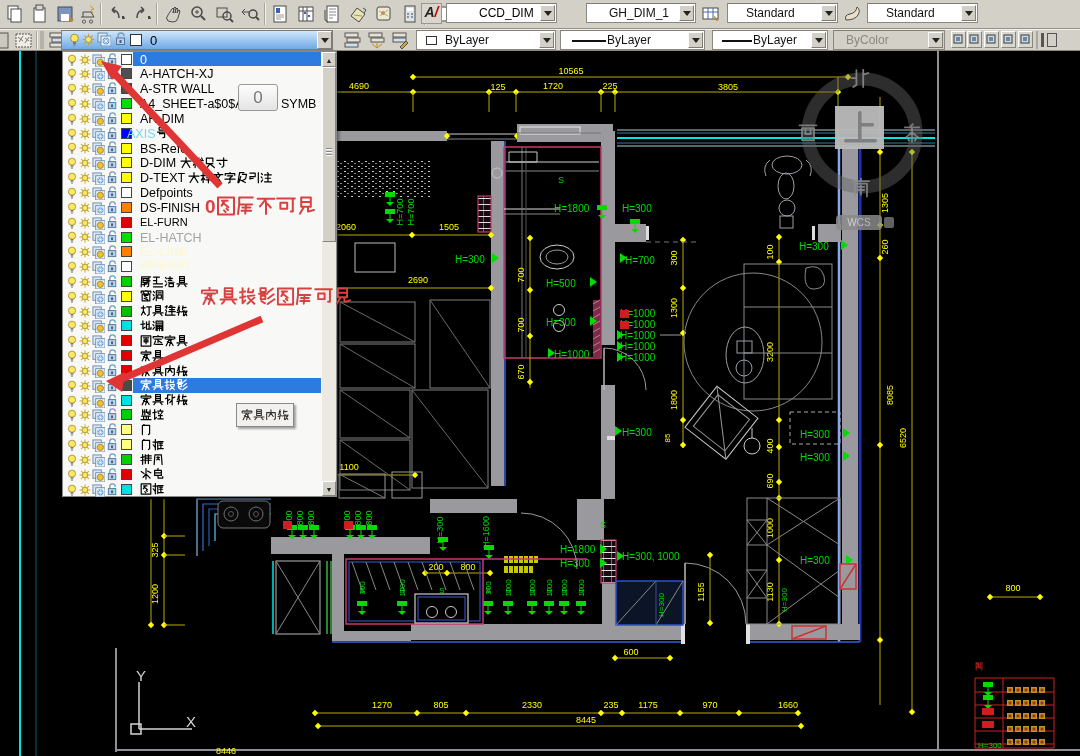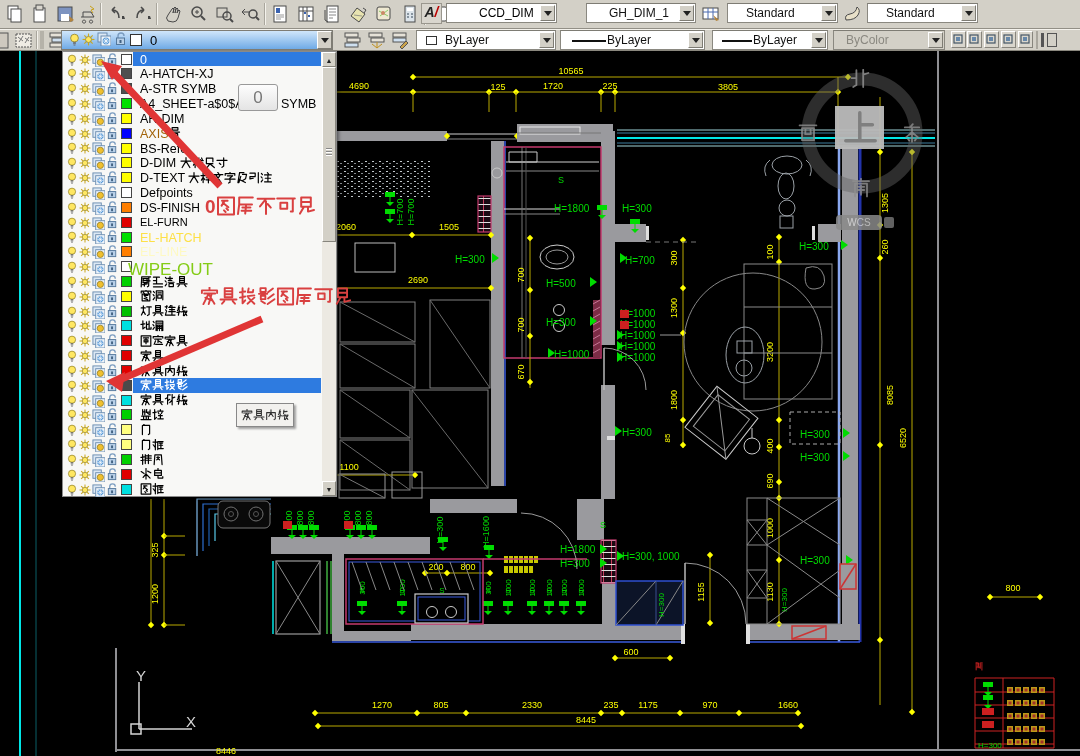--- a/index.html
+++ b/index.html
@@ -874,21 +874,21 @@
       <rect x="1" y="1" width="9" height="9" fill="#dce8f4" stroke="#6a8cb0"></rect>
       <rect x="4" y="4" width="10" height="10" fill="#eef4fa" stroke="#6a8cb0"></rect>
       <circle cx="9" cy="9" r="3.4" fill="#f0c030" stroke="#907818" stroke-width="0.8"></circle>
     </svg>
     <svg width="13" height="13" viewBox="0 0 14 14" style="position:absolute;left:106px;top:82.16px">
       <path d="M4 6 v-2 a3 3 0 0 1 6 0" fill="none" stroke="#7a9cc0" stroke-width="1.4"></path>
       <rect x="2.5" y="6" width="8" height="6.5" fill="#b8d0e8" stroke="#54789c"></rect>
       <rect x="5.5" y="8" width="2" height="3" fill="#406080"></rect>
     </svg>
     <div style="position:absolute;left:121px;top:83.2px;width:11px;height:11px;background:#4f4f4f;border:1px solid #444"></div>
-    <div style="position:absolute;left:140px;top:82.2px;font-size:12.5px;color:#000;white-space:nowrap">A-STR SYMB</div>
+    <div style="position:absolute;left:140px;top:82.2px;font-size:12.5px;color:#000;white-space:nowrap">A-STR WALL</div>
     <svg width="12" height="12" viewBox="0 0 14 14" style="position:absolute;left:66px;top:97.99000000000001px">
       <circle cx="7" cy="5.5" r="4.2" fill="#ffe761" stroke="#8a7a20" stroke-width="0.8"></circle>
       <path d="M5.5 10 h3 M5.5 11.5 h3 M6 13 h2" stroke="#666" stroke-width="1"></path>
     </svg>
     <svg width="12" height="12" viewBox="0 0 14 14" style="position:absolute;left:79px;top:97.99000000000001px">
       <circle cx="7" cy="7" r="3.2" fill="#ffe761" stroke="#8a7a20" stroke-width="0.8"></circle>
       <line x1="10.4" y1="7.0" x2="13.4" y2="7.0" stroke="#caa820" stroke-width="1.2"></line>
       <line x1="9.4" y1="9.4" x2="11.5" y2="11.5" stroke="#caa820" stroke-width="1.2"></line>
       <line x1="7.0" y1="10.4" x2="7.0" y2="13.4" stroke="#caa820" stroke-width="1.2"></line>
       <line x1="4.6" y1="9.4" x2="2.5" y2="11.5" stroke="#caa820" stroke-width="1.2"></line>
@@ -957,21 +957,21 @@
       <rect x="4" y="4" width="10" height="10" fill="#eef4fa" stroke="#6a8cb0"></rect>
       <circle cx="9" cy="9" r="3.4" fill="#5b9bd8"></circle>
       <path d="M9 5.6 v6.8 M5.6 9 h6.8 M6.6 6.6 l4.8 4.8 M11.4 6.6 l-4.8 4.8" stroke="#fff" stroke-width="0.7"></path>
     </svg>
     <svg width="13" height="13" viewBox="0 0 14 14" style="position:absolute;left:106px;top:126.65px">
       <path d="M4 6 v-2 a3 3 0 0 1 6 0" fill="none" stroke="#7a9cc0" stroke-width="1.4"></path>
       <rect x="2.5" y="6" width="8" height="6.5" fill="#b8d0e8" stroke="#54789c"></rect>
       <rect x="5.5" y="8" width="2" height="3" fill="#406080"></rect>
     </svg>
     <div style="position:absolute;left:121px;top:127.7px;width:11px;height:11px;background:#0000ff;border:1px solid #444"></div>
-    <div style="position:absolute;left:140px;top:126.7px;font-size:12.5px;color:#a16207;white-space:nowrap">AXIS<svg width="12" height="12" viewBox="0 0 100 100" style="vertical-align:-1.6800000000000002px">
+    <div style="position:absolute;left:127px;top:126.7px;font-size:12.5px;color:#7dd3fc;white-space:nowrap">AXIS<svg width="12" height="12" viewBox="0 0 100 100" style="vertical-align:-1.6800000000000002px">
         <path d="M26 6L74 6M26 6L26 26M74 6L74 26M26 26L74 26M12 42L88 42M30 56L72 56M72 56L72 84M72 84L58 90M30 42L30 58" stroke="#000" stroke-width="10" fill="none" stroke-linecap="round"></path>
       </svg></div>
     <svg width="12" height="12" viewBox="0 0 14 14" style="position:absolute;left:66px;top:142.48000000000002px">
       <circle cx="7" cy="5.5" r="4.2" fill="#ffe761" stroke="#8a7a20" stroke-width="0.8"></circle>
       <path d="M5.5 10 h3 M5.5 11.5 h3 M6 13 h2" stroke="#666" stroke-width="1"></path>
     </svg>
     <svg width="12" height="12" viewBox="0 0 14 14" style="position:absolute;left:79px;top:142.48000000000002px">
       <circle cx="7" cy="7" r="3.2" fill="#ffe761" stroke="#8a7a20" stroke-width="0.8"></circle>
       <line x1="10.4" y1="7.0" x2="13.4" y2="7.0" stroke="#caa820" stroke-width="1.2"></line>
       <line x1="9.4" y1="9.4" x2="11.5" y2="11.5" stroke="#caa820" stroke-width="1.2"></line>
@@ -1173,21 +1173,21 @@
       <rect x="4" y="4" width="10" height="10" fill="#eef4fa" stroke="#6a8cb0"></rect>
       <circle cx="9" cy="9" r="3.4" fill="#5b9bd8"></circle>
       <path d="M9 5.6 v6.8 M5.6 9 h6.8 M6.6 6.6 l4.8 4.8 M11.4 6.6 l-4.8 4.8" stroke="#fff" stroke-width="0.7"></path>
     </svg>
     <svg width="13" height="13" viewBox="0 0 14 14" style="position:absolute;left:106px;top:230.46px">
       <path d="M4 6 v-2 a3 3 0 0 1 6 0" fill="none" stroke="#7a9cc0" stroke-width="1.4"></path>
       <rect x="2.5" y="6" width="8" height="6.5" fill="#b8d0e8" stroke="#54789c"></rect>
       <rect x="5.5" y="8" width="2" height="3" fill="#406080"></rect>
     </svg>
     <div style="position:absolute;left:121px;top:231.5px;width:11px;height:11px;background:#00e000;border:1px solid #444"></div>
-    <div style="position:absolute;left:140px;top:230.5px;font-size:12.5px;color:#fde047;white-space:nowrap">EL-HATCH</div>
+    <div style="position:absolute;left:140px;top:230.5px;font-size:12.5px;color:#a3a3a3;white-space:nowrap">EL-HATCH</div>
     <svg width="12" height="12" viewBox="0 0 14 14" style="position:absolute;left:66px;top:246.29px">
       <circle cx="7" cy="5.5" r="4.2" fill="#ffe761" stroke="#8a7a20" stroke-width="0.8"></circle>
       <path d="M5.5 10 h3 M5.5 11.5 h3 M6 13 h2" stroke="#666" stroke-width="1"></path>
     </svg>
     <svg width="12" height="12" viewBox="0 0 14 14" style="position:absolute;left:79px;top:246.29px">
       <circle cx="7" cy="7" r="3.2" fill="#ffe761" stroke="#8a7a20" stroke-width="0.8"></circle>
       <line x1="10.4" y1="7.0" x2="13.4" y2="7.0" stroke="#caa820" stroke-width="1.2"></line>
       <line x1="9.4" y1="9.4" x2="11.5" y2="11.5" stroke="#caa820" stroke-width="1.2"></line>
       <line x1="7.0" y1="10.4" x2="7.0" y2="13.4" stroke="#caa820" stroke-width="1.2"></line>
       <line x1="4.6" y1="9.4" x2="2.5" y2="11.5" stroke="#caa820" stroke-width="1.2"></line>
@@ -1228,21 +1228,21 @@
       <rect x="4" y="4" width="10" height="10" fill="#eef4fa" stroke="#6a8cb0"></rect>
       <circle cx="9" cy="9" r="3.4" fill="#5b9bd8"></circle>
       <path d="M9 5.6 v6.8 M5.6 9 h6.8 M6.6 6.6 l4.8 4.8 M11.4 6.6 l-4.8 4.8" stroke="#fff" stroke-width="0.7"></path>
     </svg>
     <svg width="13" height="13" viewBox="0 0 14 14" style="position:absolute;left:106px;top:260.12px">
       <path d="M4 6 v-2 a3 3 0 0 1 6 0" fill="none" stroke="#7a9cc0" stroke-width="1.4"></path>
       <rect x="2.5" y="6" width="8" height="6.5" fill="#b8d0e8" stroke="#54789c"></rect>
       <rect x="5.5" y="8" width="2" height="3" fill="#406080"></rect>
     </svg>
     <div style="position:absolute;left:121px;top:261.1px;width:11px;height:11px;background:#ffffff;border:1px solid #444"></div>
-    <div style="position:absolute;left:128px;top:260.1px;font-size:17px;color:#84cc16;white-space:nowrap">WIPE-OUT</div>
+    <div style="position:absolute;left:140px;top:260.1px;font-size:10px;color:#fef9c3;white-space:nowrap">WIPE-OUT</div>
     <svg width="12" height="12" viewBox="0 0 14 14" style="position:absolute;left:66px;top:275.95px">
       <circle cx="7" cy="5.5" r="4.2" fill="#ffe761" stroke="#8a7a20" stroke-width="0.8"></circle>
       <path d="M5.5 10 h3 M5.5 11.5 h3 M6 13 h2" stroke="#666" stroke-width="1"></path>
     </svg>
     <svg width="12" height="12" viewBox="0 0 14 14" style="position:absolute;left:79px;top:275.95px">
       <circle cx="7" cy="7" r="3.2" fill="#ffe761" stroke="#8a7a20" stroke-width="0.8"></circle>
       <line x1="10.4" y1="7.0" x2="13.4" y2="7.0" stroke="#caa820" stroke-width="1.2"></line>
       <line x1="9.4" y1="9.4" x2="11.5" y2="11.5" stroke="#caa820" stroke-width="1.2"></line>
       <line x1="7.0" y1="10.4" x2="7.0" y2="13.4" stroke="#caa820" stroke-width="1.2"></line>
       <line x1="4.6" y1="9.4" x2="2.5" y2="11.5" stroke="#caa820" stroke-width="1.2"></line>

